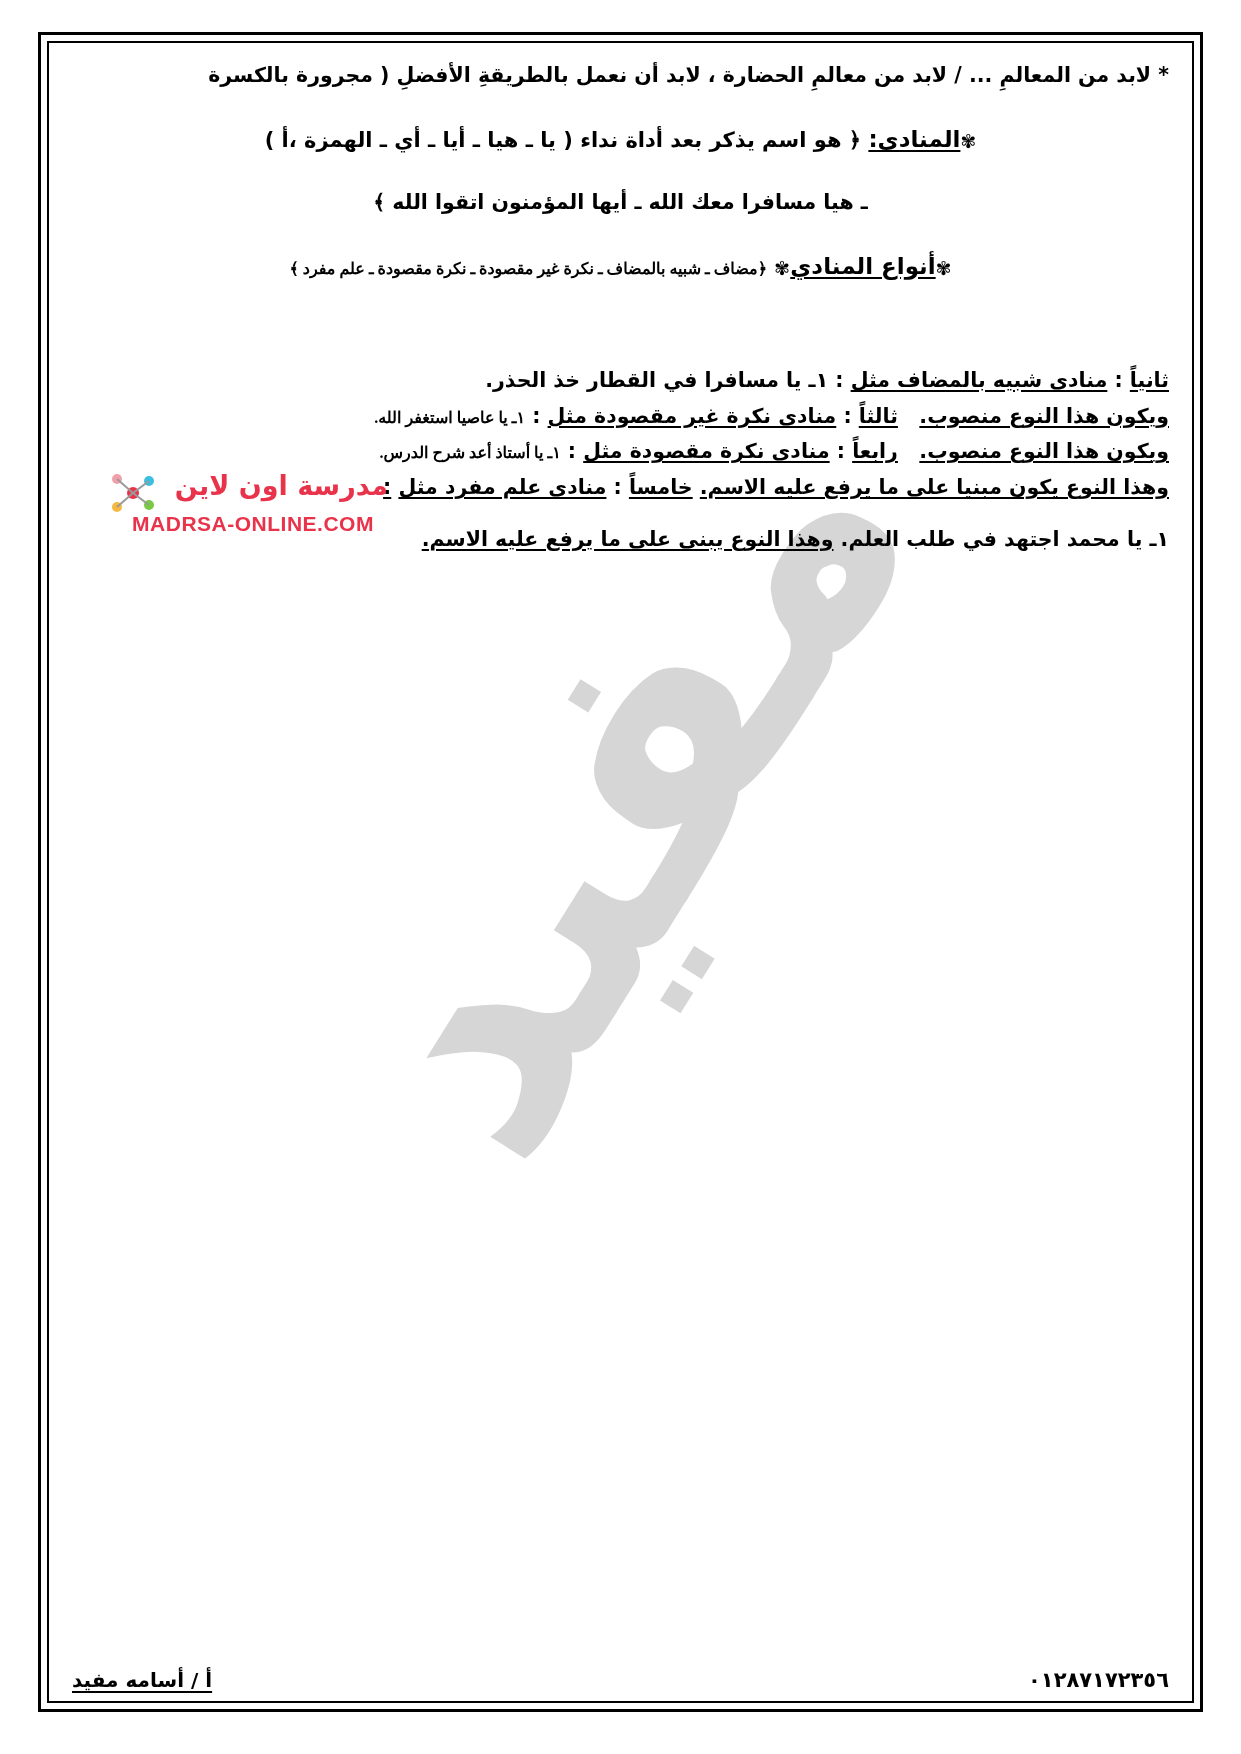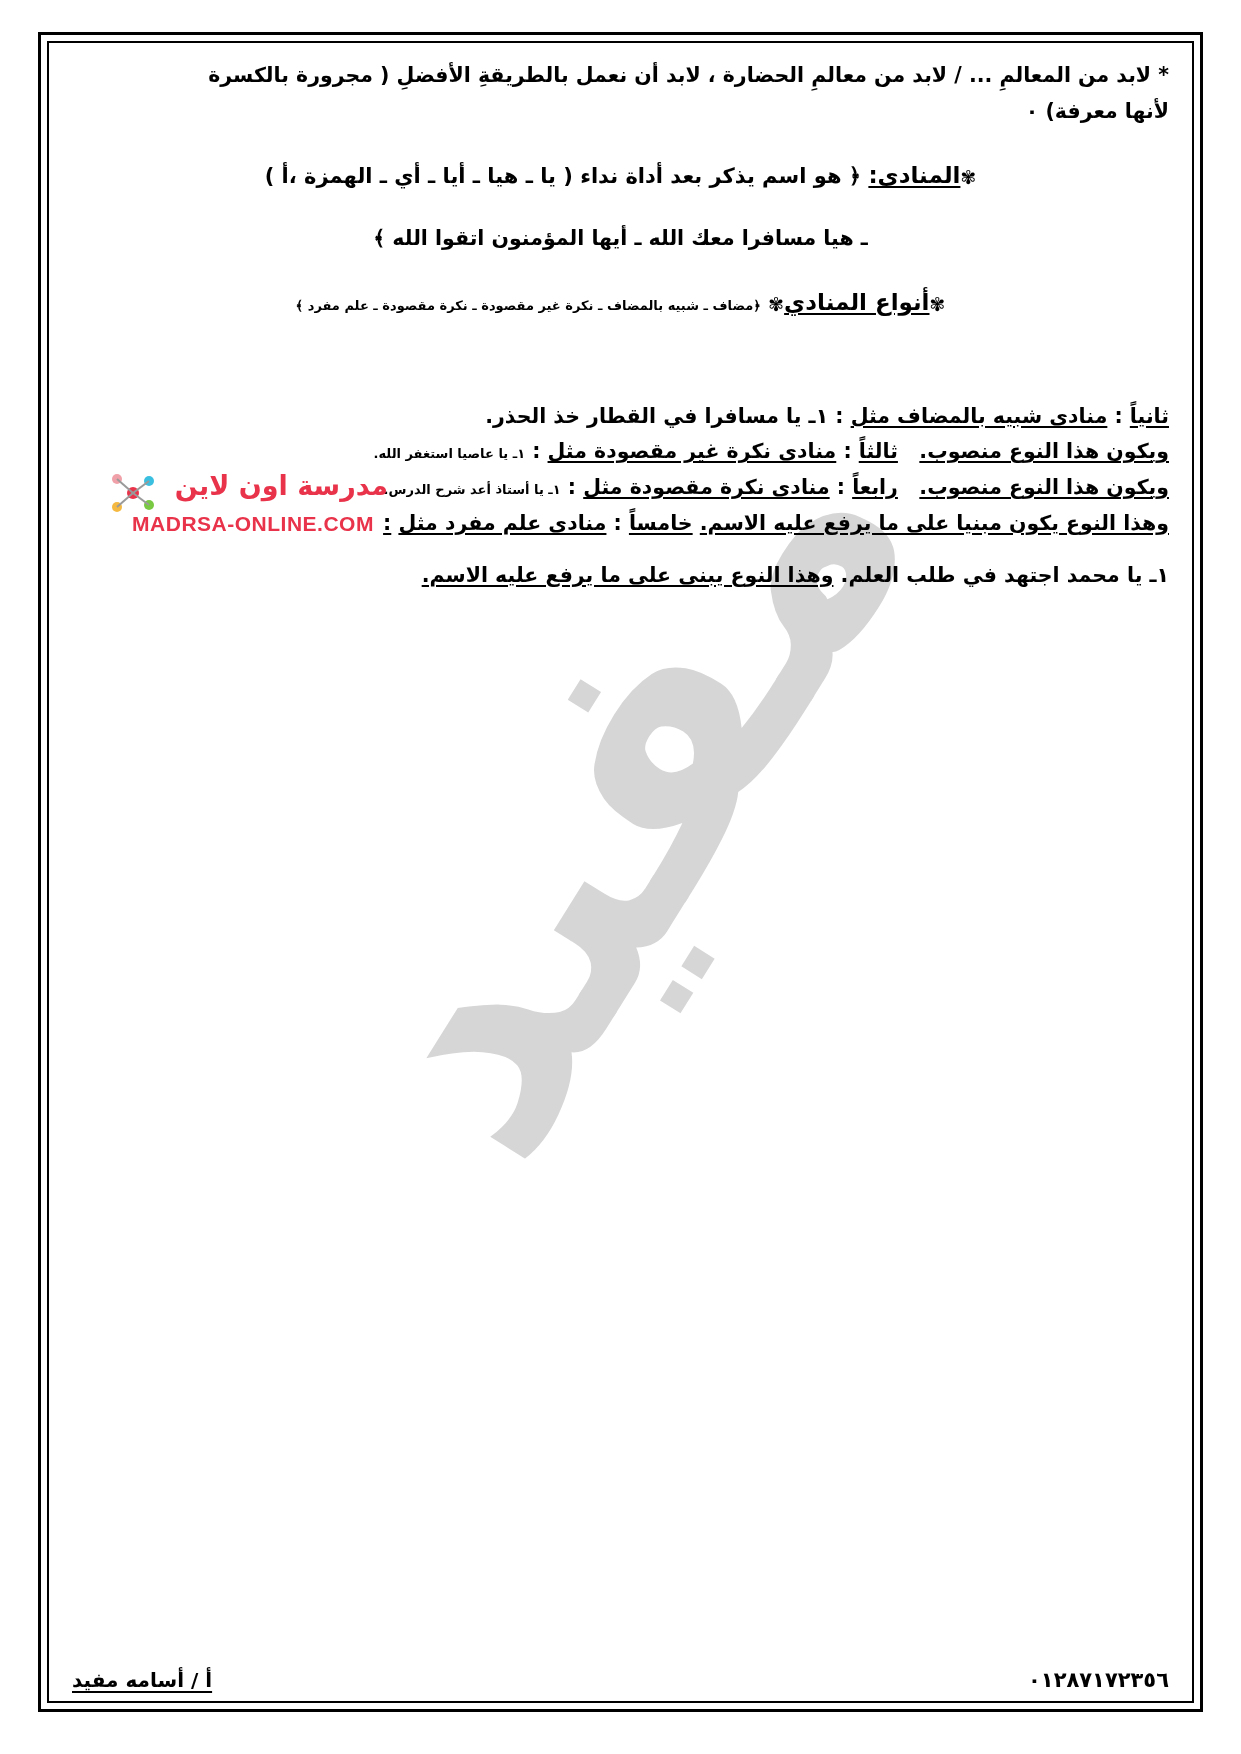--- a/index.html
+++ b/index.html
@@ -77,21 +77,21 @@
     font-weight: 700;
   }
   .flower {
     font-size: 19px;
     line-height: 1;
     display: inline-block;
     transform: translateY(1px);
   }
   .u { text-decoration: underline; text-underline-offset: 3px; }
   .bold { font-weight: 700; }
-  .sm { font-size: 13px; }
+  .sm { font-size: 16px; font-family: Liberation Serif, serif; }
 
   
   .logo {
     position: absolute;
     left: 118px;
     top: 470px;
     width: 270px;
     height: 80px;
     z-index: 7;
     direction: rtl;
@@ -185,21 +185,20 @@
   <div class="watermark">
     <div class="wm-text">مفيد</div>
   </div>
 
   <div class="border-outer"></div>
   <div class="border-inner"></div>
 
   <div class="content">
 
     <div class="line p-body rightish">* لابد من المعالمِ ... / لابد من معالمِ الحضارة ، لابد أن نعمل بالطريقةِ الأفضلِ ( مجرورة بالكسرة</div>
-    <div class="line p-body rightish">لأنها معرفة) ٠</div>
 
     <div class="gap-md"></div>
 
     <div class="line hdr centerish">
       <span class="flower">✾</span><span class="tag u">المنادى:</span>
       <span>﴿ هو اسم يذكر بعد أداة نداء ( يا ـ هيا ـ أيا ـ أي ـ الهمزة ،أ )</span>
     </div>
 
     <div class="gap-md"></div>
 

